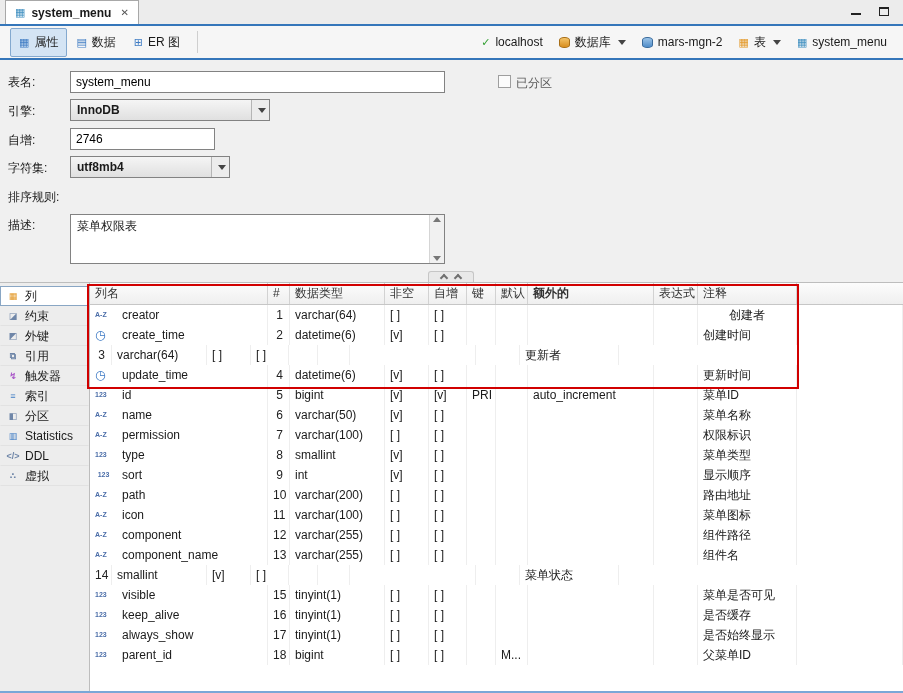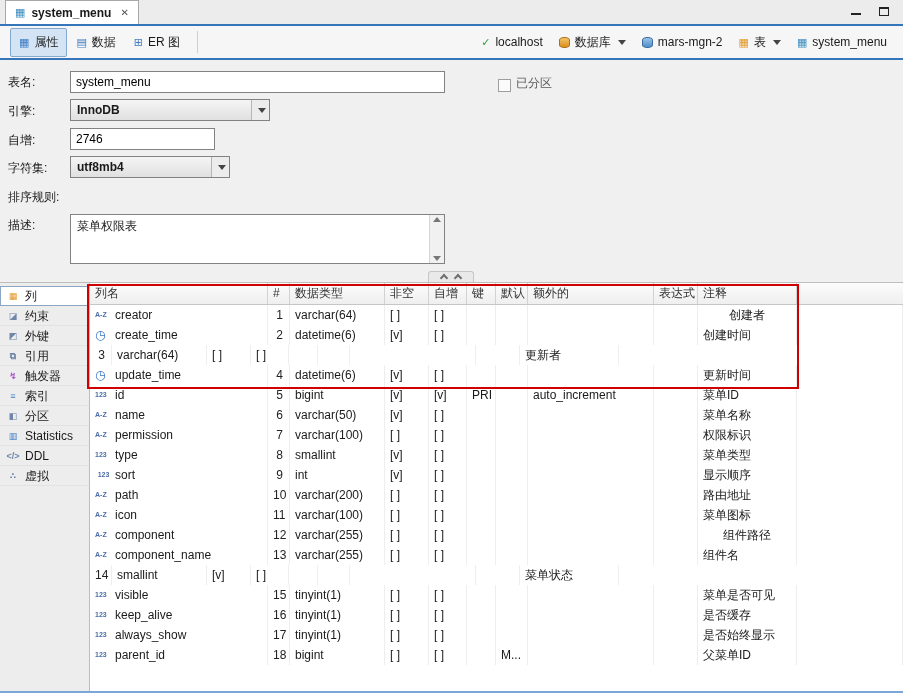--- a/index.html
+++ b/index.html
@@ -40,21 +40,21 @@
   
   .form-area { position:absolute; top:60px; left:0; right:0; height:222px; background:#f0f0f0; }
   .f-label { position:absolute; left:8px; width:60px; line-height:22px; }
   .f-field { position:absolute; left:70px; }
   .text-input { height:22px; border:1px solid #828282; background:#fff; padding:0 5px;
                 font:12px "Liberation Sans","DejaVu Sans",sans-serif; }
   .combo { height:22px; border:1px solid #828282; background:linear-gradient(#f5f5f5,#e0e0e0);
            display:flex; align-items:center; padding:0 0 0 6px; font-weight:bold; cursor:pointer; }
   .combo-arrow { margin-left:auto; align-self:stretch; width:18px; display:flex; align-items:center;
                  justify-content:center; border-left:1px solid #b5b5b5; background:#ececec; }
-  .partition { position:absolute; display:flex; align-items:flex-end; gap:5px;padding-left:39px; }
+  .partition { position:absolute; display:flex; align-items:flex-start; gap:5px;padding-left:39px; }
   .cb { width:13px; height:13px; border:1px solid #9e9e9e; background:#fbfbfb; display:inline-block; }
   .cb-label { color:#5a5a5a; }
   .desc { border:1px solid #828282; background:#fff; position:relative; }
   .desc-text { padding:3px 6px; }
   .desc-scroll { position:absolute; top:0; right:0; bottom:0; width:15px; background:#f1f1f1;
                  border-left:1px solid #d5d5d5; display:flex; flex-direction:column; justify-content:space-between;
                  align-items:center; padding:2px 0; }
   .tri-up { width:0; height:0; border-left:4px solid transparent; border-right:4px solid transparent; border-bottom:5px solid #777; }
   .tri-down { width:0; height:0; border-left:4px solid transparent; border-right:4px solid transparent; border-top:5px solid #777; }
 
@@ -70,21 +70,21 @@
   .sb-item { height:20px; display:flex; align-items:center; gap:5px; padding:0 5px;
              border:1px solid transparent; border-bottom:1px solid #e2e2e2; cursor:pointer; }
   .sb-item.selected { background:#fff; border:1px solid #89a6c4; }
   .sb-icon { width:14px; text-align:center; font-size:9px; font-weight:bold; flex:0 0 14px; }
   .grid { flex:1; background:#fff; border-top:1px solid #bdbdbd; position:relative; overflow:hidden; }
   .grid-header { display:flex; height:22px; background:linear-gradient(#fcfcfc,#efefef); border-bottom:1px solid #c6c6c6; }
   .gh-cell { border-right:1px solid #d2d2d2; padding:0 5px; line-height:21px; overflow:hidden; white-space:nowrap; color:#333; }
   .gh-filler, .g-filler { flex:1; border-right:none; }
   .grid-row { display:flex; height:20px; line-height:20px; cursor:default; }
   .g-cell { border-right:1px solid #eeeeee; padding:0 5px; overflow:hidden; white-space:nowrap; }
-  .name-cell { display:flex; align-items:center; gap:3px; }
+  .name-cell { display:flex; align-items:center; gap:10px; }
   .num { text-align:right; padding-right:6px; color:#222; }
   .dt-icon { flex:0 0 17px; width:17px; font-size:7px; font-weight:bold; color:#4a6da8; letter-spacing:0; }
   .dt-icon.datetime { font-size:12px; font-weight:normal; color:#3b78c4; line-height:18px; }
 
   
   .annotation { position:absolute; left:87px; top:284px; width:712px; height:105px;
                 border:2px solid #d10000; pointer-events:none; z-index:50; }
   .bottom-edge { position:absolute; left:0; right:0; bottom:0; height:2px; background:#7aa7d7; }
 </style>
 </head>
@@ -237,21 +237,21 @@
     </div>
   <div class="grid">
     <div class="grid-header">
         <div class="gh-cell" style="width: 178px;">列名</div>
         <div class="gh-cell" style="width: 22px;">#</div>
         <div class="gh-cell" style="width: 95px;">数据类型</div>
         <div class="gh-cell" style="width: 44px;">非空</div>
         <div class="gh-cell" style="width: 38px; font-family: Liberation Serif, serif;">自增</div>
         <div class="gh-cell" style="width: 29px;">键</div>
         <div class="gh-cell" style="width: 32px;">默认</div>
-        <div class="gh-cell" style="width: 126px;">额外的</div>
+        <div class="gh-cell" style="width: 126px; font-weight: bold;">额外的</div>
         <div class="gh-cell" style="width: 44px;">表达式</div>
         <div class="gh-cell" style="width: 99px;">注释</div>
         <div class="gh-cell gh-filler"></div>
       </div>
     <div>
         <div class="grid-row">
           <div class="g-cell name-cell" style="width: 178px;">
             <span class="dt-icon string">A-Z</span>
             <span>creator</span>
           </div>
@@ -428,21 +428,21 @@
             <span>component</span>
           </div>
           <div class="g-cell num" style="width: 22px;">12</div>
           <div class="g-cell" style="width: 95px;">varchar(255)</div>
           <div class="g-cell" style="width: 44px;">[ ]</div>
           <div class="g-cell" style="width: 38px;">[ ]</div>
           <div class="g-cell" style="width: 29px;"></div>
           <div class="g-cell" style="width: 32px;"></div>
           <div class="g-cell" style="width: 126px;"></div>
           <div class="g-cell" style="width: 44px;"></div>
-          <div class="g-cell" style="width: 99px; text-align: center;">组件路径</div>
+          <div class="g-cell" style="width: 99px;">组件路径</div>
           <div class="g-cell g-filler"></div>
         </div>
         <div class="grid-row">
           <div class="g-cell name-cell" style="width: 178px;">
             <span class="dt-icon string">A-Z</span>
             <span>component_name</span>
           </div>
           <div class="g-cell num" style="width: 22px;">13</div>
           <div class="g-cell" style="width: 95px;">varchar(255)</div>
           <div class="g-cell" style="width: 44px;">[ ]</div>

